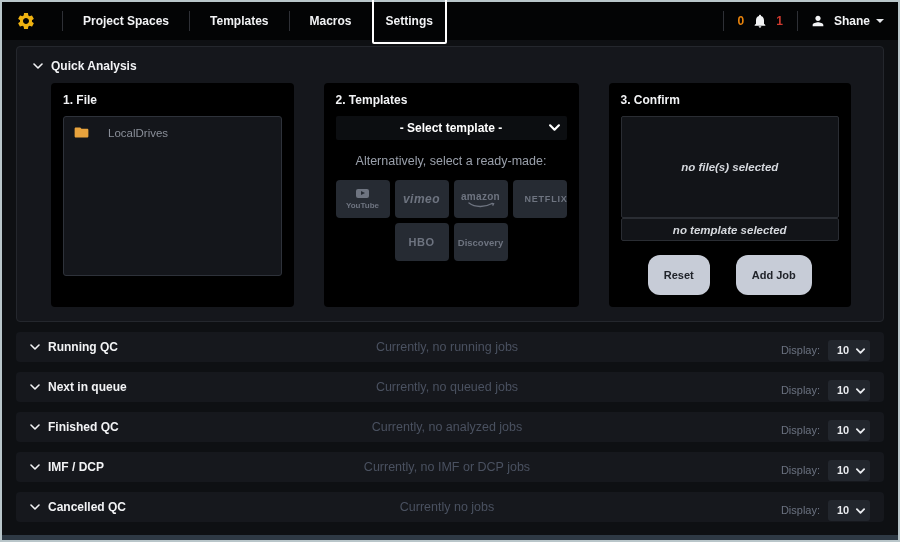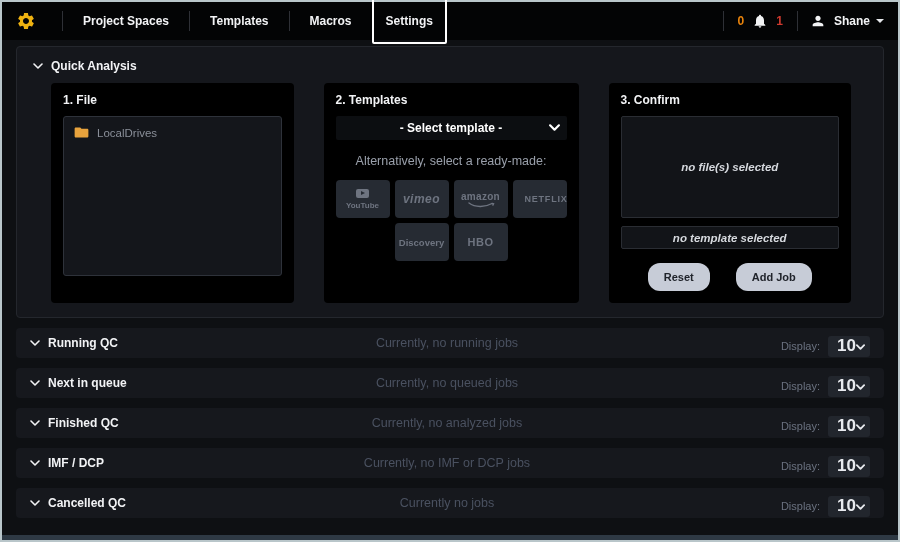--- a/index.html
+++ b/index.html
@@ -60,21 +60,21 @@
   .panel {
     flex: 1; background: #000000; border-radius: 4px;
     padding: 10px 12px 12px 12px; min-height: 198px;
   }
   .panel-title { font-size: 12px; font-weight: bold; margin-bottom: 9px; }
   
   .file-box {
     background: #14161b; border: 1px solid #2e323a; border-radius: 3px;
     height: 160px; padding: 9px 10px; overflow: hidden;
   }
-  .file-item { display: flex; align-items: center; gap: 8px; cursor: pointer; }
+  .file-item { display: flex; align-items: center; gap: 19px; cursor: pointer; }
   .file-item span { color: #8a8f99; font-size: 11.5px; }
   
   .tpl-select {
     position: relative; background: #0c0e11; height: 24px; border-radius: 2px;
     display: flex; align-items: center; justify-content: center; cursor: pointer;
     margin-bottom: 14px;
   }
   .tpl-select span { font-size: 12px; font-weight: bold; color: #ffffff; }
   .tpl-select .chev { position: absolute; right: 7px; top: 8px; }
   .alt-text { text-align: center; color: #9aa0ab; font-size: 12.5px; margin: 4px 0 12px 0; }
@@ -97,32 +97,31 @@
   .b-youtube .b-label { font-size: 8px; font-weight: bold; }
   .b-vimeo .b-label { font-size: 12px; font-weight: bold; font-style: italic; letter-spacing: 0.5px; }
   .b-amazon .b-label { font-size: 10px; font-weight: bold; letter-spacing: 0.3px; }
   .b-netflix .b-label { font-size: 9px; font-weight: bold; letter-spacing: 0.8px; margin-left: 13px; }
   .b-hbo .b-label { font-size: 11px; font-weight: bold; letter-spacing: 0.5px; }
   .b-discovery .b-label { font-size: 9.5px; font-weight: bold; }
   
   .confirm-files {
     background: #121418; border: 1px solid #2a2d33; border-radius: 2px;
     height: 102px; display: flex; align-items: center; justify-content: center;
-    margin-bottom: 8px;
   }
   .confirm-tpl {
     background: #121418; border: 1px solid #2a2d33; border-radius: 2px;
     height: 23px; display: flex; align-items: center; justify-content: center;
     margin-bottom: 14px;
   }
   .empty-msg { font-style: italic; font-size: 11.5px; color: #d6d9de; font-weight: bold; }
   .confirm-btns { display: flex; justify-content: center; gap: 26px; }
   .pill-btn {
     background: #c7ccd7; color: #20232a; font-size: 11px; font-weight: bold;
-    border: none; border-radius: 12px; padding: 8px 16px; cursor: pointer;
+    border: none; border-radius: 12px; padding: 14px 16px; cursor: pointer;
     font-family: inherit;
   }
   
   .job-row {
     position: relative; height: 30px; margin-top: 10px;
     background: #16181d; border-radius: 4px;
     display: flex; align-items: center; padding: 0 14px;
   }
   .job-left { display: flex; align-items: center; gap: 8px; cursor: pointer; z-index: 1; }
   .job-title { font-size: 12px; font-weight: bold; }
@@ -130,21 +129,21 @@
     position: absolute; left: 0; right: 6px; text-align: center;
     color: #4a5160; font-size: 12.5px; pointer-events: none;
   }
   .job-right { margin-left: auto; display: flex; align-items: center; gap: 8px; z-index: 1; margin-top: 6px; }
   .display-label { color: #6b7280; font-size: 11px; }
   .display-select {
     position: relative; background: #22262d; border-radius: 3px;
     width: 42px; height: 21px; display: flex; align-items: center;
     padding-left: 9px; cursor: pointer;
   }
-  .display-select span { font-size: 17px; font-weight: bold; color: #e9ebef; }
+  .display-select span { font-size: 11px; font-weight: bold; color: #e9ebef; }
   .display-select .chev { position: absolute; right: 5px; top: 8px; }
   
   .footer-strip {
     position: absolute; left: 0; right: 0; bottom: 0;
     height: 5px; background: #2e3944;
   }
 </style>
 </head>
 <body>
 
@@ -242,25 +241,25 @@
                     <path d="M2 1c6 4.5 16 4.5 23 .5"></path>
                     <path d="M25 1.5l1.5.2-.6 1.4"></path>
                   </svg>
               </span>
             </button>
             <button class="brand-btn b-netflix">
               <span class="b-label">NETFLIX</span>
             </button>
           </div>
           <div class="brand-row">
+            <button class="brand-btn b-hbo">
+              <span class="b-label">HBO</span>
+            </button>
             <button class="brand-btn b-discovery">
               <span class="b-label">Discovery</span>
-            </button>
-            <button class="brand-btn b-hbo">
-              <span class="b-label">HBO</span>
             </button>
           </div>
         </div>
 
         <div class="panel">
           <div class="panel-title">3. Confirm</div>
           <div class="confirm-files">
             <span class="empty-msg">no file(s) selected</span>
           </div>
           <div class="confirm-tpl">

